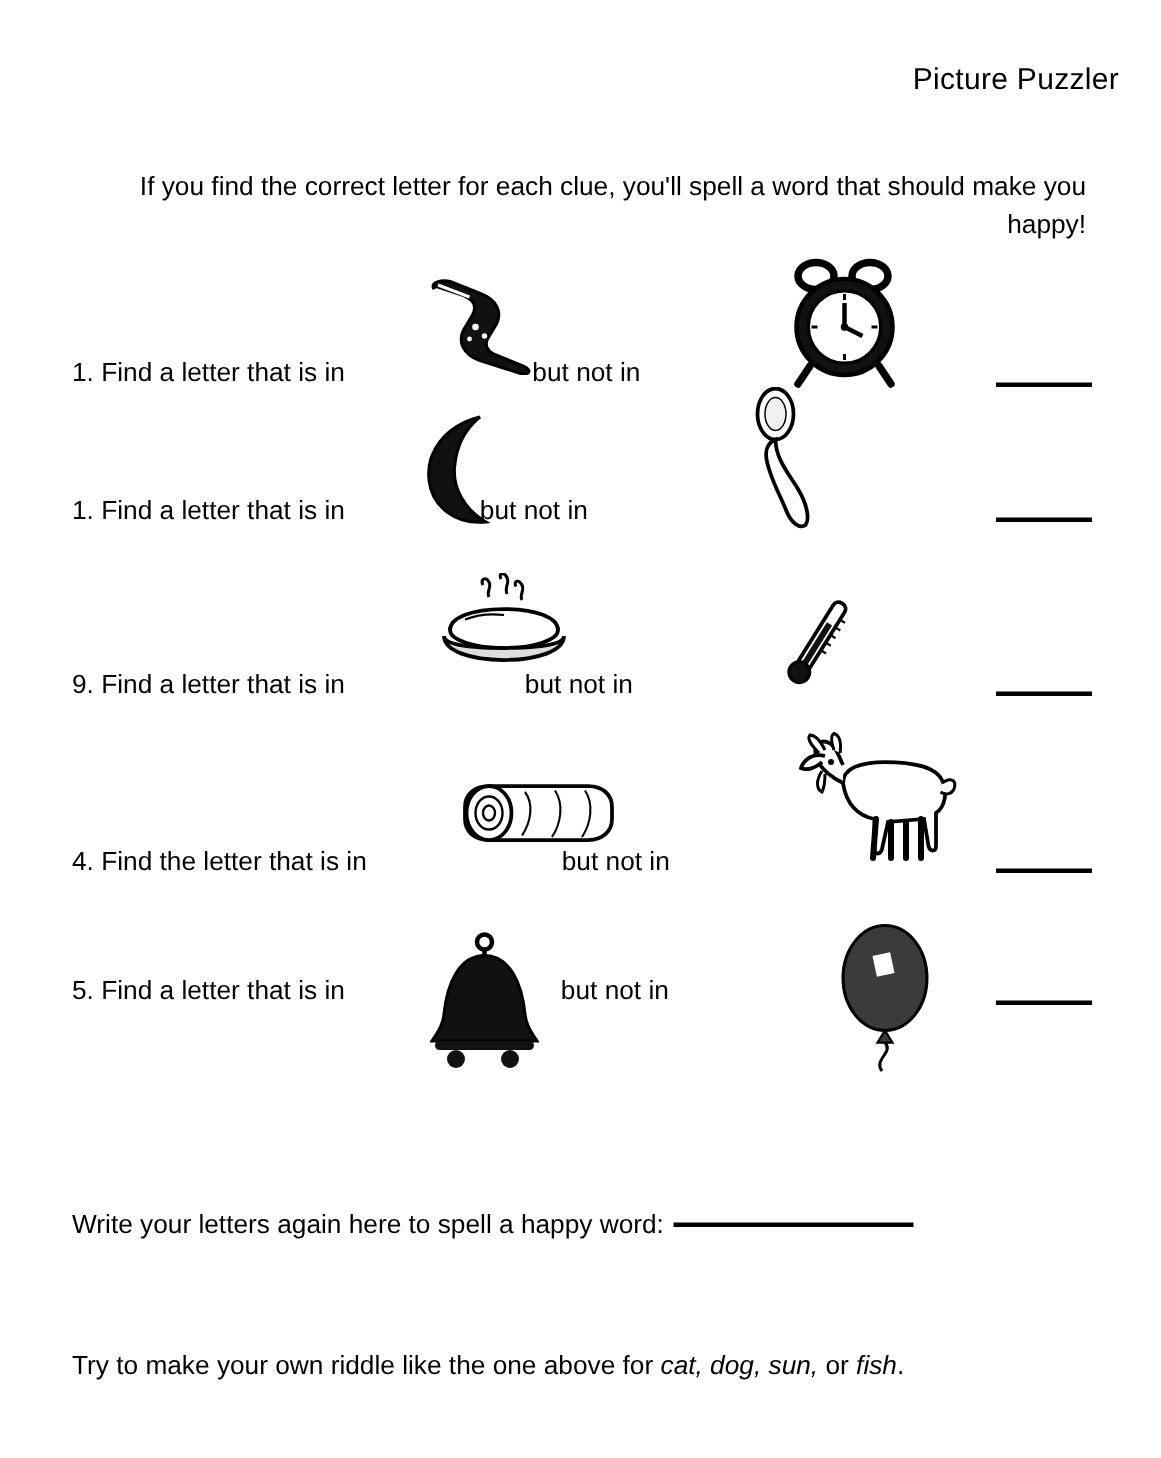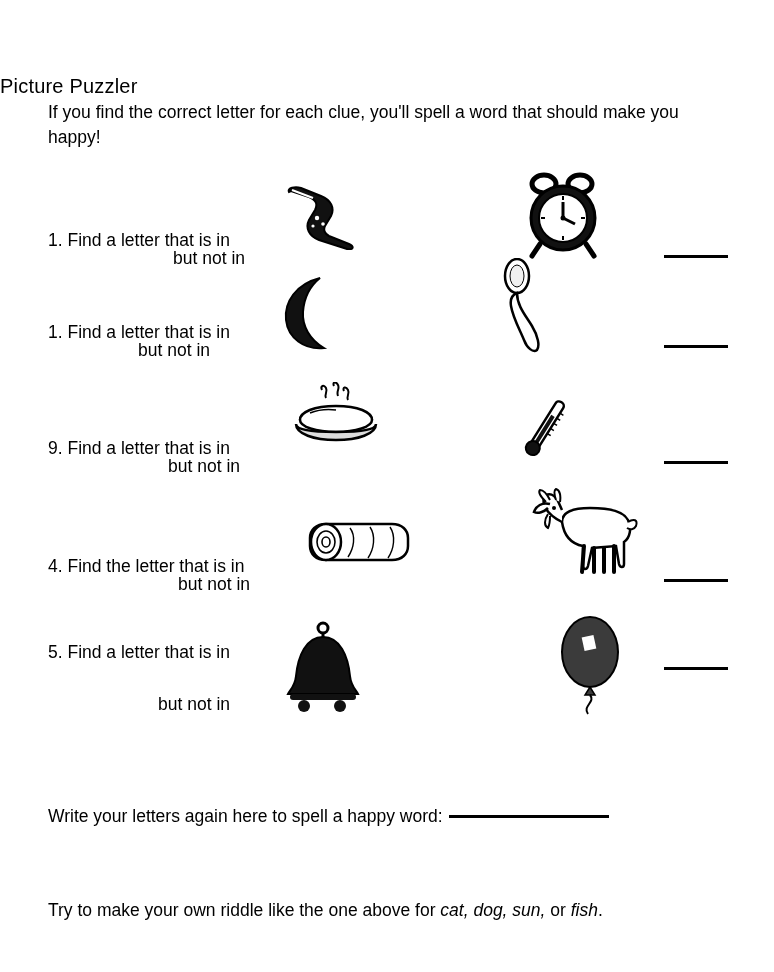--- a/index.html
+++ b/index.html
@@ -19,48 +19,47 @@
     position: relative;
     width: 774px;
     height: 972px;
     box-sizing: border-box;
   }
   .title {
     position: absolute;
     top: 42px;
     left: 0;
     width: 746px;
-    text-align: left;
+    text-align: right;
     font-size: 20px;
     letter-spacing: 0.2px;
-    margin-top: 33px;
   }
   .intro {
     position: absolute;
-    top: 100px;
+    top: 112px;
     left: 48px;
     width: 676px;
     font-size: 17.5px;
     line-height: 1.45;
+    text-align: right;
   }
   .clue-row {
     position: absolute;
     left: 48px;
     width: 690px;
     height: 96px;
   }
   .clue-line {
     position: absolute;
     bottom: 0;
     left: 0;
     width: 690px;
     height: 34px;
     display: flex;
-    align-items: flex-start;
-    flex-direction: column;
+    align-items: center;
   }
   .clue-text {
     font-size: 17.5px;
     white-space: nowrap;
     line-height: 1;
   }
   .pic {
     position: absolute;
     display: block;
   }

